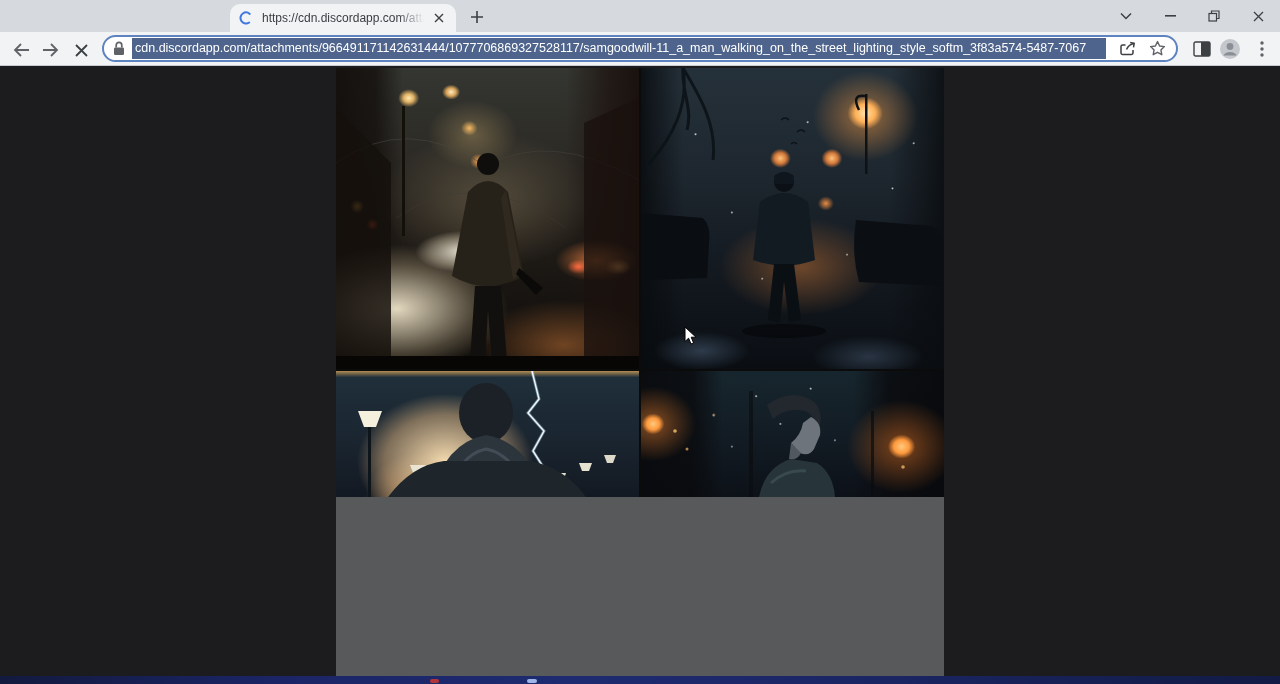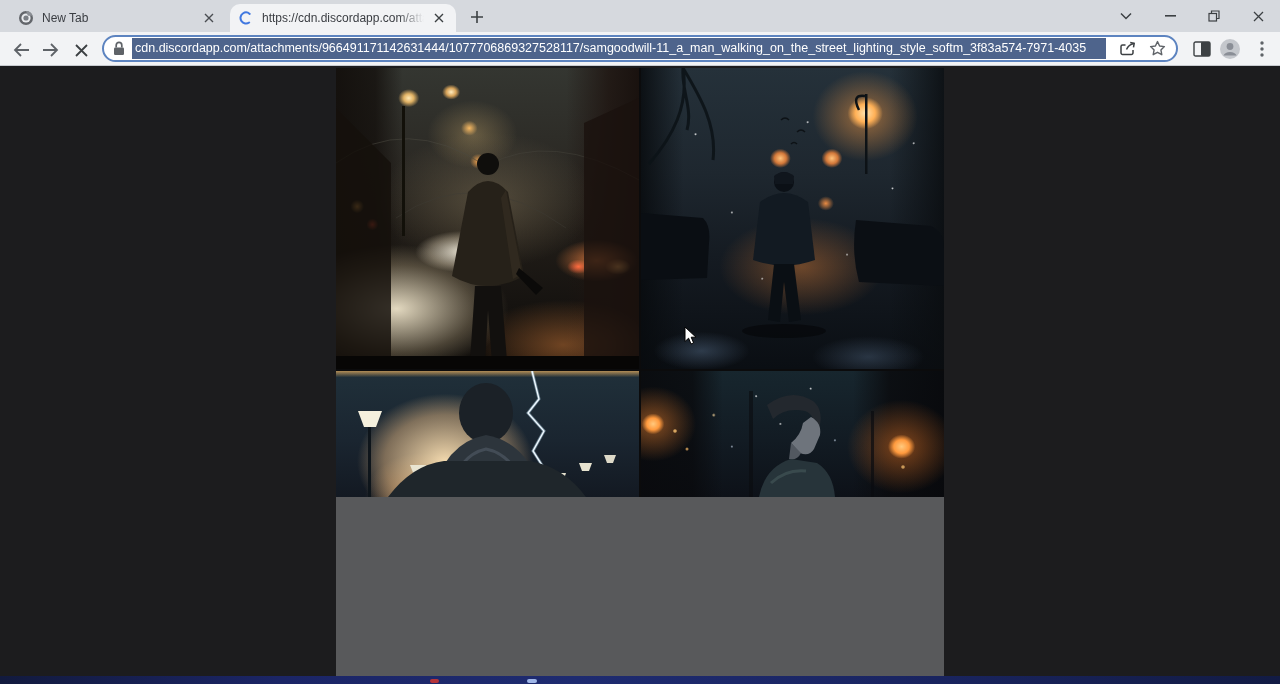--- a/index.html
+++ b/index.html
@@ -104,36 +104,20 @@
   .tb-glimpse{position:absolute;bottom:1px;height:4px;border-radius:2px;}
   
   .cursor{position:absolute;left:684px;top:326px;pointer-events:none;}
   svg{display:block;}
 </style>
 </head>
 <body>
 
 <div class="tabstrip">
 
-  <div class="tab tab-inactive">
-    <span class="favicon">
-      <svg width="16" height="16" viewBox="0 0 16 16">
-        <circle cx="8" cy="8" r="7" fill="#63666b"></circle>
-        <circle cx="8" cy="8" r="4.6" fill="#e9ebee"></circle>
-        <circle cx="8" cy="8" r="2.6" fill="#7a7e84"></circle>
-        <path d="M8,1 A7,7 0 0 1 14.6,5.7 L9.8,5.7 Z" fill="#8b8f95"></path>
-      </svg>
-    </span>
-    <span class="title"><span>New Tab</span><span class="fade"></span></span>
-    <span class="close">
-      <svg width="10" height="10" viewBox="0 0 10 10">
-          <path d="M1,1 L9,9 M9,1 L1,9" stroke="#4a4d52" stroke-width="1.4"></path>
-        </svg>
-    </span>
-  </div>
 
   <div class="tab tab-active">
     <span class="favicon">
       <svg width="16" height="16" viewBox="0 0 16 16">
         <circle cx="8" cy="8" r="5.5" fill="none" stroke="#4078e0" stroke-width="2" stroke-dasharray="24 11" stroke-linecap="round" transform="rotate(55 8 8)"></circle>
       </svg>
     </span>
     <span class="title"><span>https://cdn.discordapp.com/atta</span><span class="fade"></span></span>
     <span class="close">
       <svg width="10" height="10" viewBox="0 0 10 10">
@@ -191,21 +175,21 @@
       </svg>
   </div>
 
   <div class="omnibox">
     <span class="lock">
       <svg width="12" height="15" viewBox="0 0 12 15">
         <rect x="1" y="6.5" width="10" height="7.5" rx="1.2" fill="#5f6368"></rect>
         <path d="M3.2,6.5 V4.2 a2.8,2.8 0 0 1 5.6,0 V6.5" fill="none" stroke="#5f6368" stroke-width="1.7"></path>
       </svg>
     </span>
-    <span class="urltext">cdn.discordapp.com/attachments/966491171142631444/1077706869327528117/samgoodwill-11_a_man_walking_on_the_street_lighting_style_softm_3f83a574-7971-4035</span>
+    <span class="urltext">cdn.discordapp.com/attachments/966491171142631444/1077706869327528117/samgoodwill-11_a_man_walking_on_the_street_lighting_style_softm_3f83a574-5487-7067</span>
     <span class="boxicon">
       <svg width="17" height="17" viewBox="0 0 17 17">
         <path d="M6.5,5 H3.6 a1.6,1.6 0 0 0 -1.6,1.6 v6.2 a1.6,1.6 0 0 0 1.6,1.6 h8.8 a1.6,1.6 0 0 0 1.6,-1.6 V10" fill="none" stroke="#3c4043" stroke-width="1.5"></path>
         <path d="M7.5,9.5 C9,5.8 11.5,4 15,3.4" fill="none" stroke="#3c4043" stroke-width="1.5"></path>
         <path d="M11.2,2.6 L15.2,3.3 L14.5,7.3" fill="none" stroke="#3c4043" stroke-width="1.5"></path>
       </svg>
     </span>
     <span class="boxicon">
       <svg width="17" height="17" viewBox="0 0 17 17">
         <path d="M8.5,1.6 L10.6,6 L15.4,6.6 L11.9,9.9 L12.8,14.7 L8.5,12.3 L4.2,14.7 L5.1,9.9 L1.6,6.6 L6.4,6 Z" fill="none" stroke="#5f6368" stroke-width="1.4" stroke-linejoin="round"></path>

